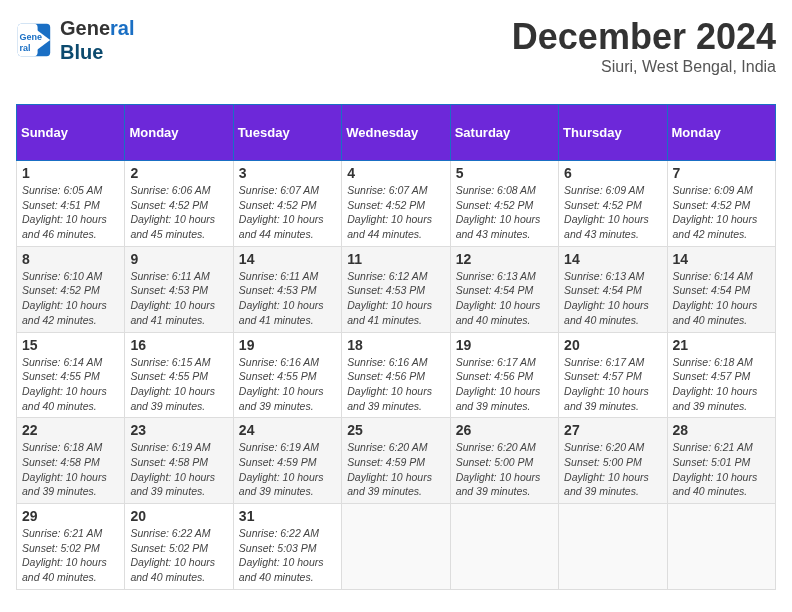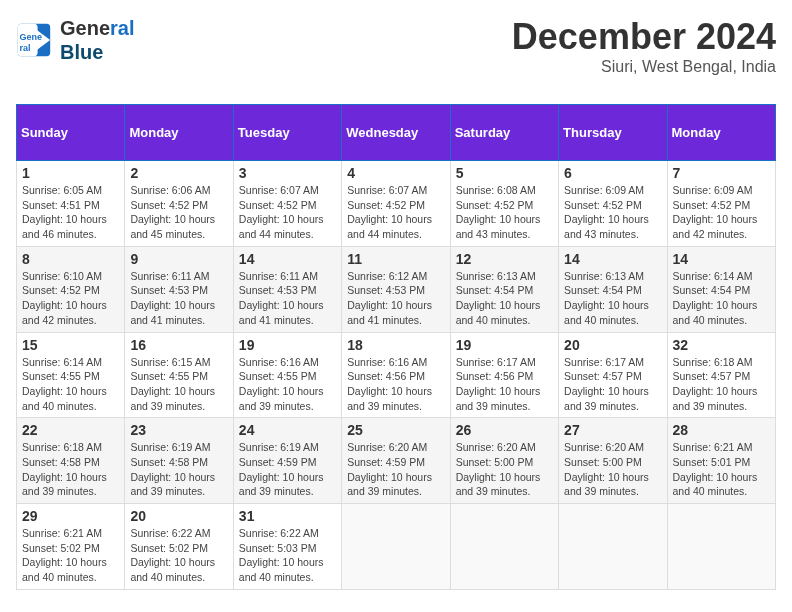--- a/index.html
+++ b/index.html
@@ -66,20 +66,21 @@
       font-size: 14px;
       font-weight: bold;
       color: #333;
       display: block;
       margin-bottom: 2px;
     }
     .day-info {
       color: #444;
       font-size: 10.5px;
       line-height: 1.4;
+      font-style: italic;
     }
     .empty-cell { background: #f9f9f9; }
   </style>
 </head>
 <body>
 
 <div class="header">
   <div class="logo">
     <svg class="logo-icon" viewBox="0 0 40 40" width="40" height="40">
       <rect x="2" y="2" width="36" height="36" rx="4" fill="#1a6fc4"></rect>
@@ -193,21 +194,21 @@
         </td>
         <td>
           <span class="day-number">19</span>
 <div class="day-info">Sunrise: 6:17 AM<br>Sunset: 4:56 PM<br>Daylight: 10 hours and 39 minutes.</div>
         </td>
         <td>
           <span class="day-number">20</span>
 <div class="day-info">Sunrise: 6:17 AM<br>Sunset: 4:57 PM<br>Daylight: 10 hours and 39 minutes.</div>
         </td>
         <td>
-          <span class="day-number">32</span>
+          <span class="day-number">21</span>
 <div class="day-info">Sunrise: 6:18 AM<br>Sunset: 4:57 PM<br>Daylight: 10 hours and 39 minutes.</div>
         </td>
       </tr>
       <tr>
         <td>
           <span class="day-number">22</span>
 <div class="day-info">Sunrise: 6:18 AM<br>Sunset: 4:58 PM<br>Daylight: 10 hours and 39 minutes.</div>
         </td>
         <td>
           <span class="day-number">23</span>

